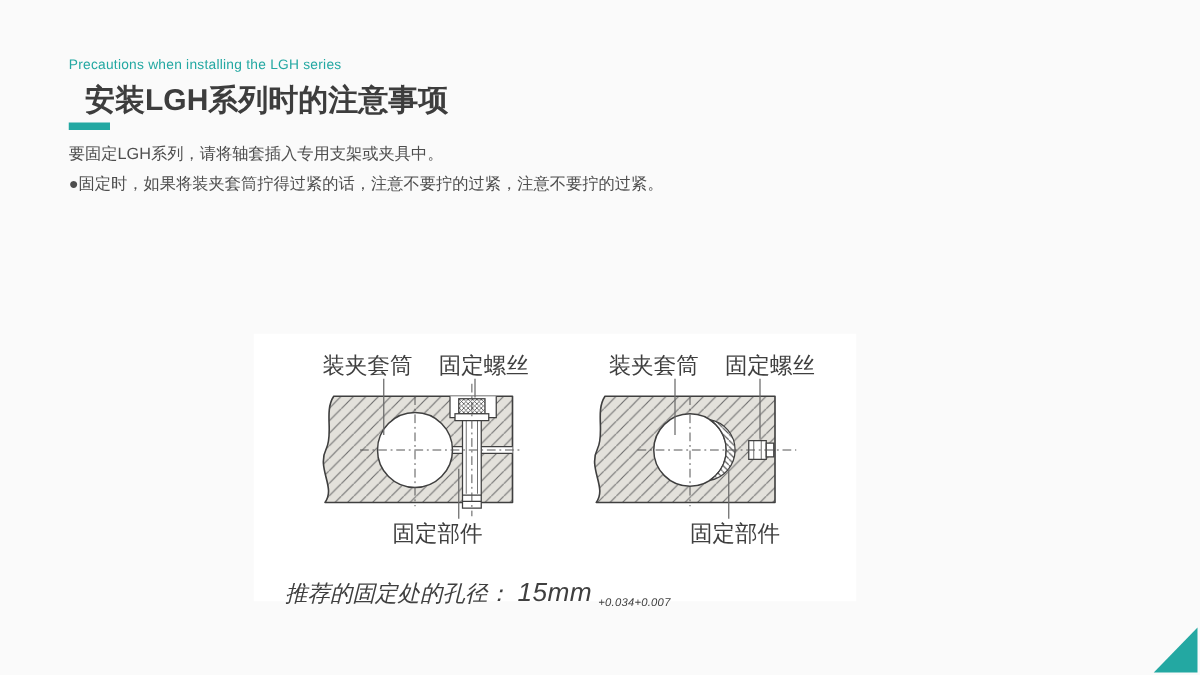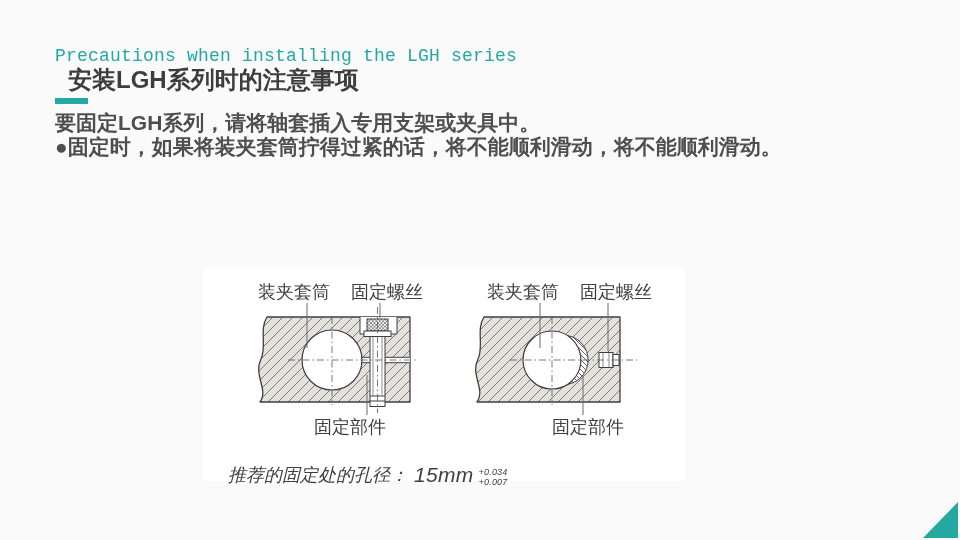--- a/index.html
+++ b/index.html
@@ -8,68 +8,68 @@
   }
   *{margin:0;padding:0;box-sizing:border-box;}
   html,body{width:960px;height:540px;}
   body{
     background:var(--bg);
     font-family:"Liberation Sans","DejaVu Sans",sans-serif;
     position:relative;overflow:hidden;
   }
   .subtitle{
     position:absolute;left:55px;top:46px;
-    font-size:18px;color:var(--accent);letter-spacing:0.2px;font-family:Liberation Mono, monospace;
+    font-size:11px;color:var(--accent);letter-spacing:0.2px;
   }
   .title{
     position:absolute;left:68px;top:64px;
     font-size:24px;font-weight:700;color:var(--title);
   }
   .accent-bar{
     position:absolute;left:55px;top:98px;width:33px;height:6px;
     background:var(--accent);
   }
   .body-text{
     position:absolute;left:55px;top:111px;width:900px;
-    font-size:21px;line-height:23.9px;color:var(--body);font-weight:bold;
+    font-size:13px;line-height:23.9px;color:var(--body);
   }
   .diagram-panel{
     position:absolute;left:203px;top:267px;width:482px;height:214px;
     background:var(--panel);
   }
   .diagram-panel svg{display:block;}
   .diagram-note{
     position:absolute;left:25px;top:176px;
     display:flex;align-items:flex-end;color:var(--ink);font-style:italic;
   }
   .note-prefix{font-size:18px;}
   .note-value{font-size:21px;margin-left:6px;letter-spacing:0.3px;margin-top:20px;}
   .note-tol{
-    display:inline-flex;flex-direction:column;justify-content:center;
+    display:inline-flex;flex-direction:row;justify-content:center;
     font-size:9px;line-height:9.5px;margin-left:5px;letter-spacing:0.2px;
   }
   .corner-triangle{
     position:absolute;right:2px;bottom:2px;width:0;height:0;
     border-left:35px solid transparent;border-bottom:36px solid var(--corner);
   }
   svg text{
     font-family:"Liberation Sans","DejaVu Sans",sans-serif;
     font-size:18px;fill:var(--ink);
   }
 </style>
 </head>
 <body>
 
 <div class="subtitle">Precautions when installing the LGH series</div>
 <h1 class="title">安装LGH系列时的注意事项</h1>
 <div class="accent-bar"></div>
 
 <div class="body-text">
   <div>要固定LGH系列，请将轴套插入专用支架或夹具中。</div>
-  <div>●固定时，如果将装夹套筒拧得过紧的话，将不能顺利滑动，将不能顺利滑动。</div>
+  <div>●固定时，如果将装夹套筒拧得过紧的话，注意不要拧的过紧，注意不要拧的过紧。</div>
 </div>
 
 <div class="diagram-panel">
   <svg width="482" height="175" viewBox="0 0 482 175">
     <defs>
       <pattern id="hb" patternUnits="userSpaceOnUse" width="10" height="10">
         <path d="M0 10 L10 0" stroke="#6f6f6f" stroke-width="0.9"></path>
       </pattern>
       <pattern id="hw" patternUnits="userSpaceOnUse" width="5" height="5">
         <path d="M0 0 L5 5" stroke="#555" stroke-width="0.9"></path>

